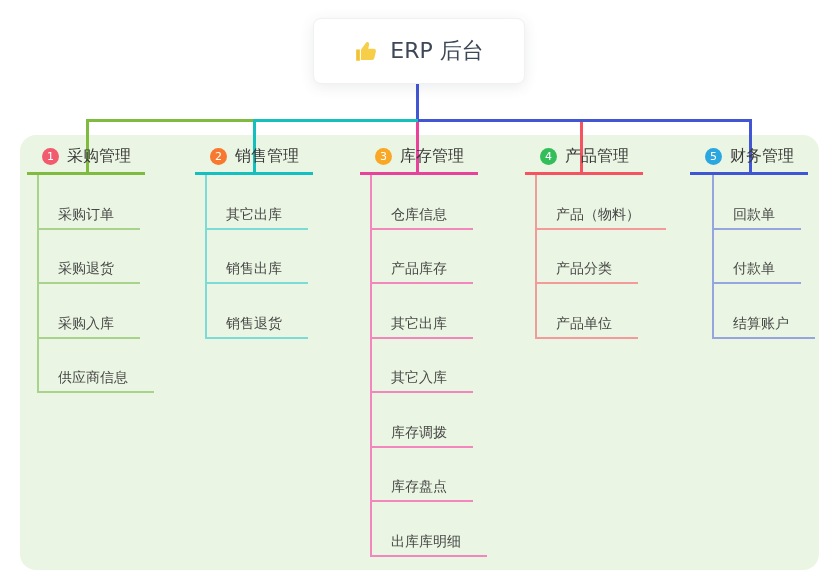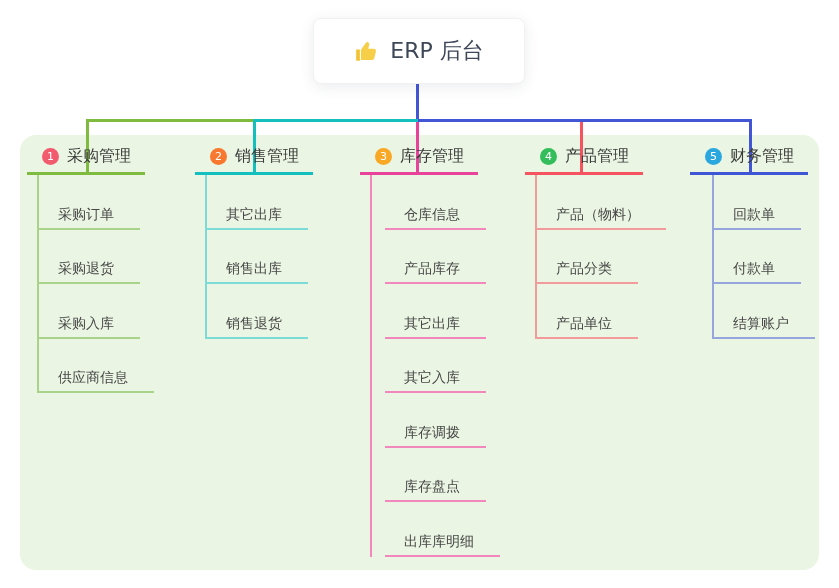--- a/index.html
+++ b/index.html
@@ -40,21 +40,21 @@
   
   .branch-header { position:absolute; top:146px; display:flex; align-items:center; gap:8px;
                    padding:0 14px 6px 15px; border-bottom:3px solid var(--main);
                    font-size:16px; color:#3A3A3A; line-height:20px; width:max-content; cursor:default; }
   .bh1 { left:27px; }  .bh2 { left:195px; }  .bh3 { left:360px; }  .bh4 { left:525px; }  .bh5 { left:690px; }
   .badge { width:17px; height:17px; border-radius:50%; background:var(--badge); color:#fff;
            font-size:11px; line-height:17px; text-align:center; flex:0 0 17px; }
 
   
   .col { position:absolute; top:175px; border-left:2px solid var(--light); }
-  .col1 { left:37px; }  .col2 { left:205px; }  .col3 { left:370px;padding-left:13px; }  .col4 { left:535px; }  .col5 { left:712px; }
+  .col1 { left:37px; }  .col2 { left:205px; }  .col3 { left:370px; }  .col4 { left:535px; }  .col5 { left:712px; }
   .row { height:54.5px; width:max-content; display:flex; align-items:flex-end;
          padding:0 26px 4px 19px; border-bottom:2px solid var(--light);
          font-size:14px; color:#474747; line-height:19px; }
 </style>
 </head>
 <body>
 
 <div class="stage">
 
   <div class="panel"></div>

